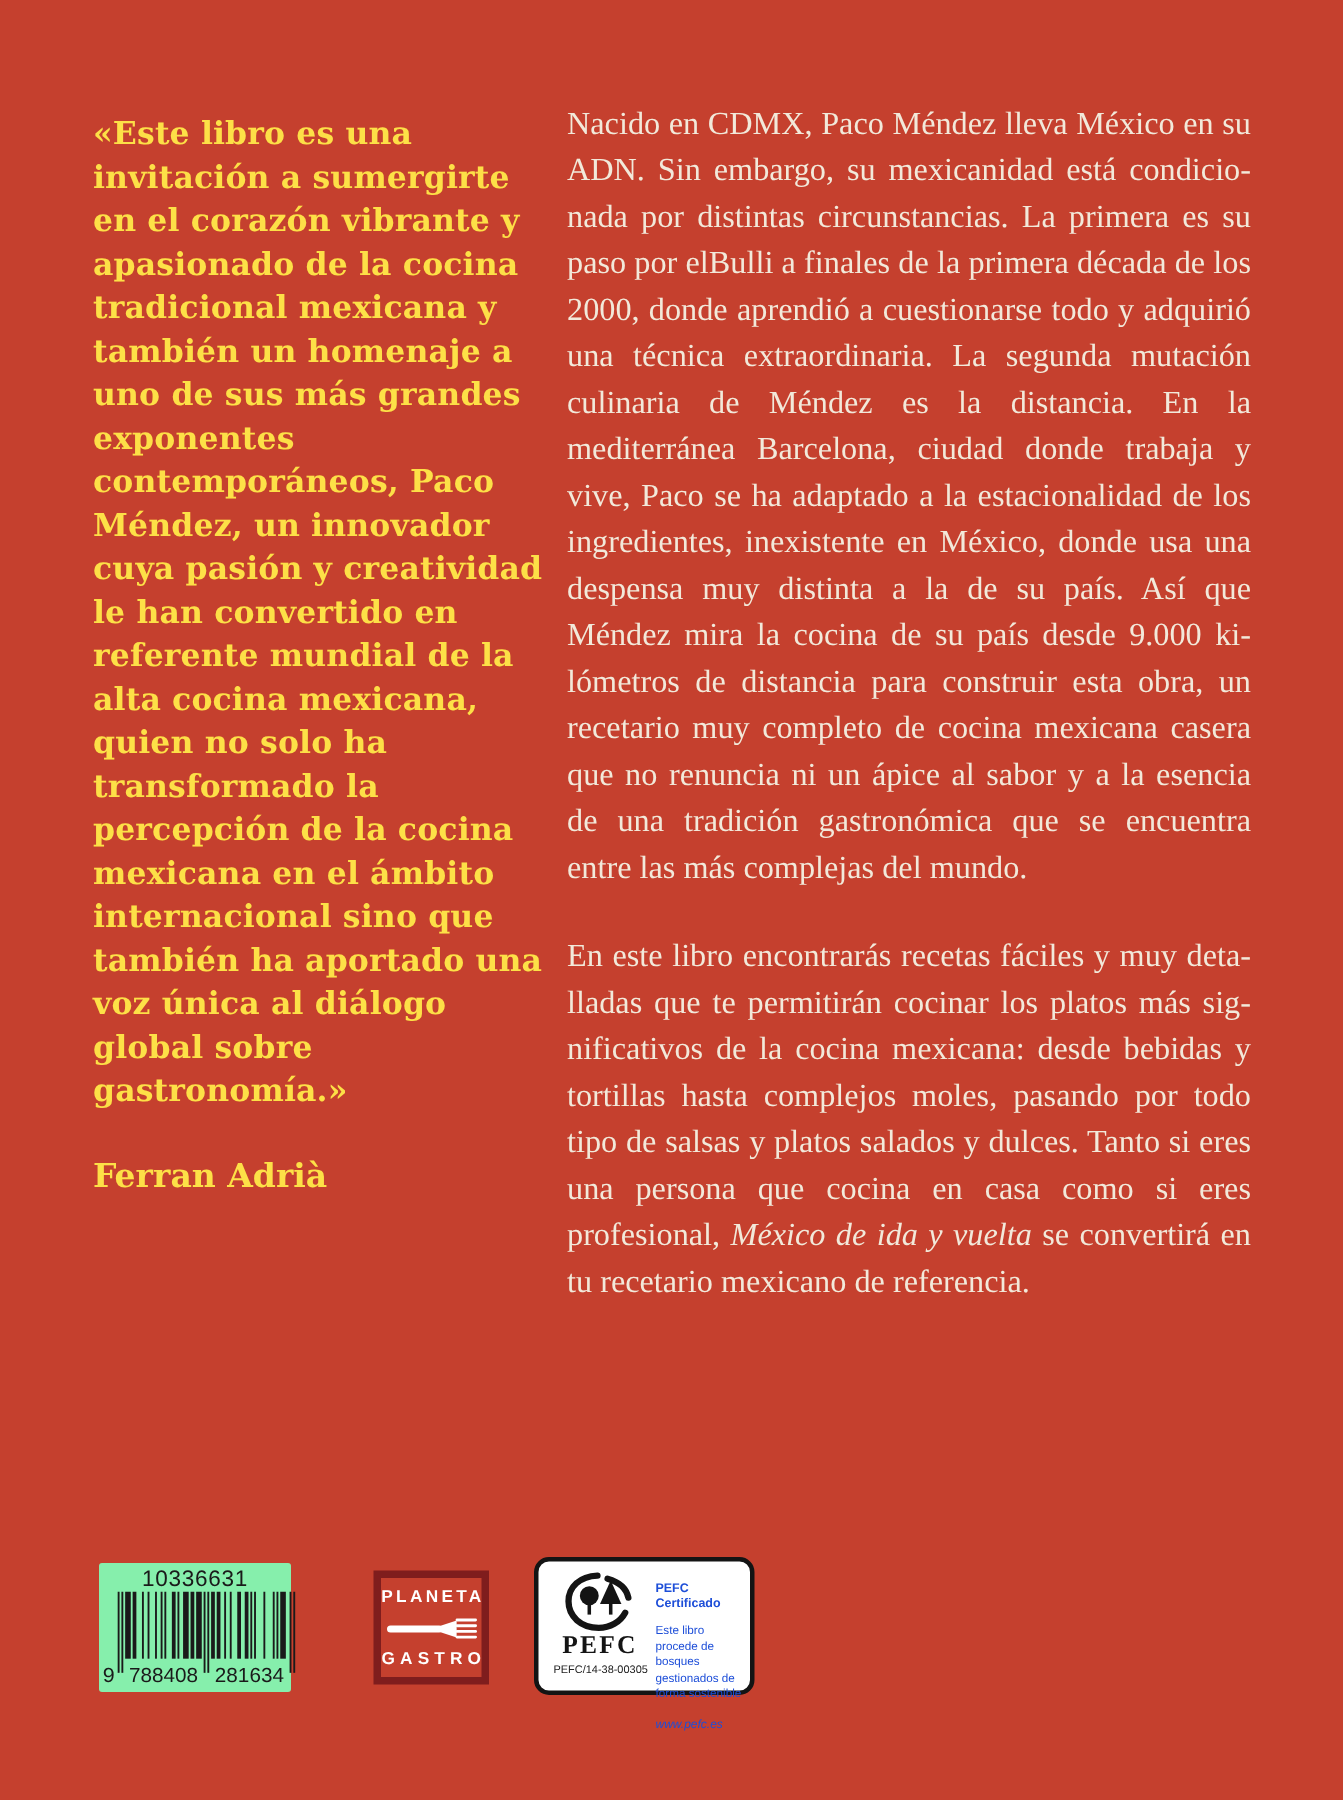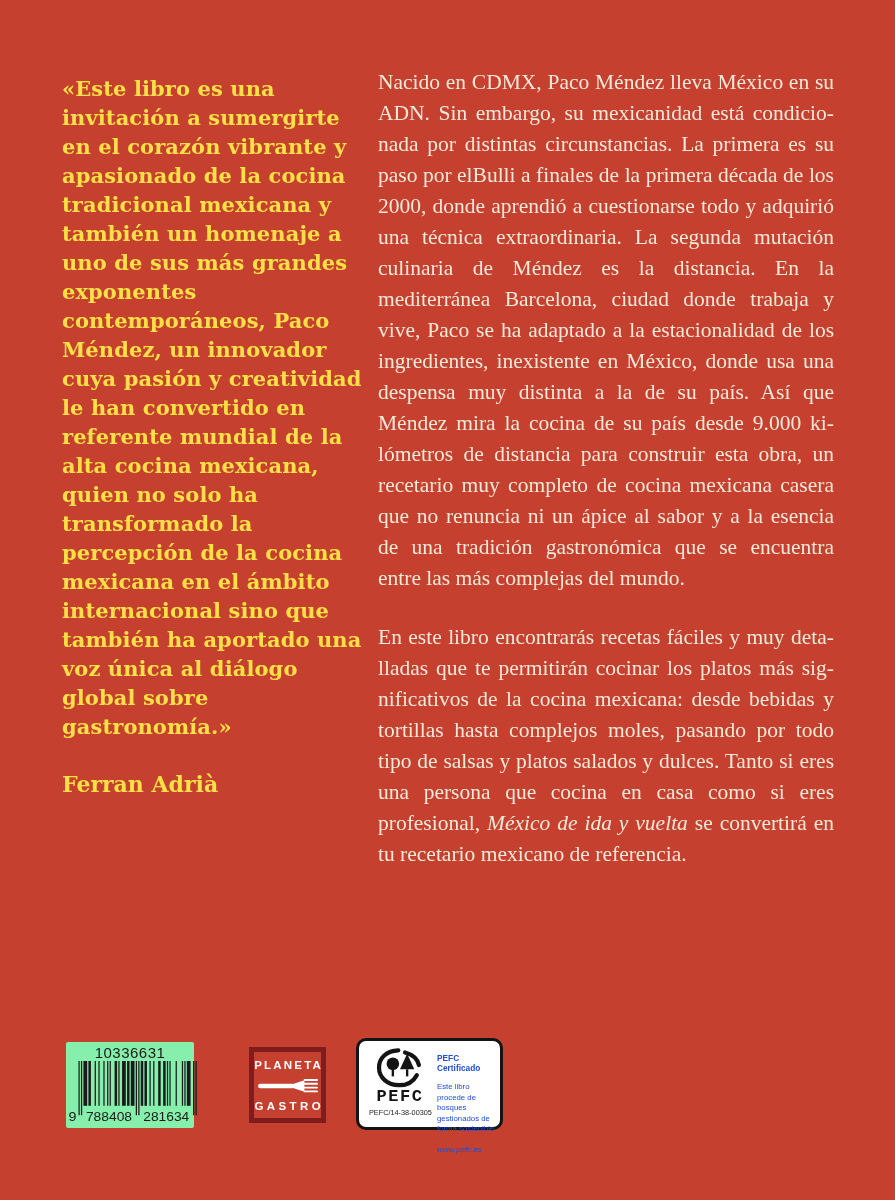--- a/index.html
+++ b/index.html
@@ -127,21 +127,21 @@
   }
   .pefc-left {
     position: absolute;
     left: 10px;
     top: 6px;
     width: 62px;
     text-align: center;
   }
   .pefc-mark-svg { display: block; margin: 0 auto; }
   .pefc-brand {
-    font-family: Liberation Mono, monospace;
+    font-family: Liberation Serif, serif;
     font-weight: 700;
     font-size: 17px;
     letter-spacing: 1.5px;
     color: #141414;
     line-height: 17px;
     margin-top: -1px;
   }
   .pefc-license {
     font-family: "Liberation Sans", sans-serif;
     font-size: 7.3px;

